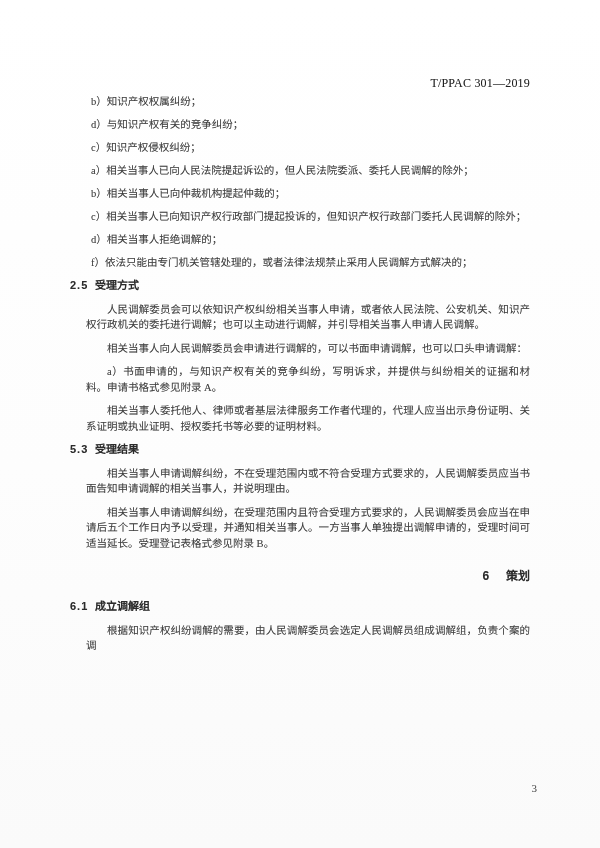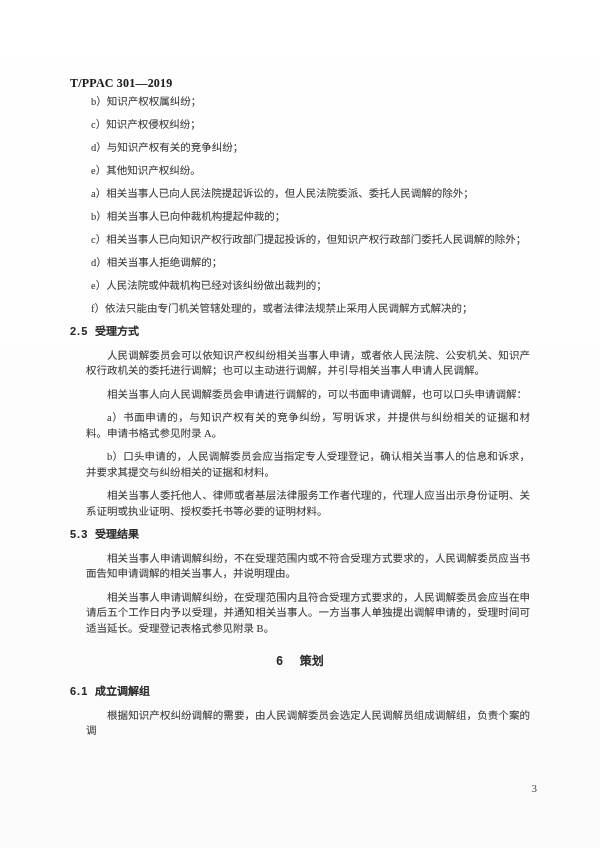--- a/index.html
+++ b/index.html
@@ -17,21 +17,22 @@
   .content{
     position:absolute;
     left:70px;right:70px;top:76px;
     color:#3f3f3f;
     font-size:10.5px;
     line-height:15.5px;
     text-align:justify;
     text-shadow:0 0 0.6px rgba(80,80,80,0.35);
   }
   .doc-header{
-    font-weight:bold;
+    text-align:right;
+    font-weight:normal;
     font-size:12px;
     line-height:14px;
     color:#1e1e1e;
     margin:0 0 4px 0;
     letter-spacing:0.2px;
   }
   p{margin:0;}
   .li{margin:0 0 7.5px 0;text-indent:2em;}
   .para{margin:0 0 8px 16px;text-indent:2em;}
   .h3{
@@ -44,58 +45,55 @@
     text-align:left;
   }
   .h3 .num{margin-right:0.6em;letter-spacing:1px;}
   .h2{
     font-family:"Liberation Sans","DejaVu Sans",sans-serif;
     font-weight:bold;
     font-size:12px;
     line-height:16px;
     color:#2b2b2b;
     margin:17px 0 15px 0;
-    text-align:center;
+    text-align:right;
   }
   .h2 .num{margin-right:1.4em;}
   .page-number{
     position:absolute;
     top:782px;right:63px;
     font-size:11px;
     color:#3f3f3f;
     font-family:"Liberation Serif","DejaVu Serif",serif;
   }
 </style>
 </head>
 <body>
 
 <div class="page">
   <div class="content">
 
     <p class="doc-header">T/PPAC 301—2019</p>
 
     <p class="li">b）知识产权权属纠纷；</p>
+    <p class="li">d）与知识产权有关的竞争纠纷；</p>
     <p class="li">c）知识产权侵权纠纷；</p>
-    <p class="li">d）与知识产权有关的竞争纠纷；</p>
-    <p class="li">e）其他知识产权纠纷。</p>
 
 
     <p class="li">a）相关当事人已向人民法院提起诉讼的，但人民法院委派、委托人民调解的除外；</p>
     <p class="li">b）相关当事人已向仲裁机构提起仲裁的；</p>
     <p class="li">c）相关当事人已向知识产权行政部门提起投诉的，但知识产权行政部门委托人民调解的除外；</p>
     <p class="li">d）相关当事人拒绝调解的；</p>
-    <p class="li">e）人民法院或仲裁机构已经对该纠纷做出裁判的；</p>
     <p class="li">f）依法只能由专门机关管辖处理的，或者法律法规禁止采用人民调解方式解决的；</p>
 
     <p class="h3"><span class="num">2.5</span><span>受理方式</span></p>
 
     <p class="para">人民调解委员会可以依知识产权纠纷相关当事人申请，或者依人民法院、公安机关、知识产权行政机关的委托进行调解；也可以主动进行调解，并引导相关当事人申请人民调解。</p>
     <p class="para">相关当事人向人民调解委员会申请进行调解的，可以书面申请调解，也可以口头申请调解：</p>
     <p class="para">a）书面申请的，与知识产权有关的竞争纠纷，写明诉求，并提供与纠纷相关的证据和材料。申请书格式参见附录 A。</p>
-    <p class="para">b）口头申请的，人民调解委员会应当指定专人受理登记，确认相关当事人的信息和诉求，并要求其提交与纠纷相关的证据和材料。</p>
     <p class="para">相关当事人委托他人、律师或者基层法律服务工作者代理的，代理人应当出示身份证明、关系证明或执业证明、授权委托书等必要的证明材料。</p>
 
     <p class="h3"><span class="num">5.3</span><span>受理结果</span></p>
 
     <p class="para">相关当事人申请调解纠纷，不在受理范围内或不符合受理方式要求的，人民调解委员应当书面告知申请调解的相关当事人，并说明理由。</p>
     <p class="para">相关当事人申请调解纠纷，在受理范围内且符合受理方式要求的，人民调解委员会应当在申请后五个工作日内予以受理，并通知相关当事人。一方当事人单独提出调解申请的，受理时间可适当延长。受理登记表格式参见附录 B。</p>
 
     <p class="h2"><span class="num">6</span><span>策划</span></p>
 
     <p class="h3"><span class="num">6.1</span><span>成立调解组</span></p>

